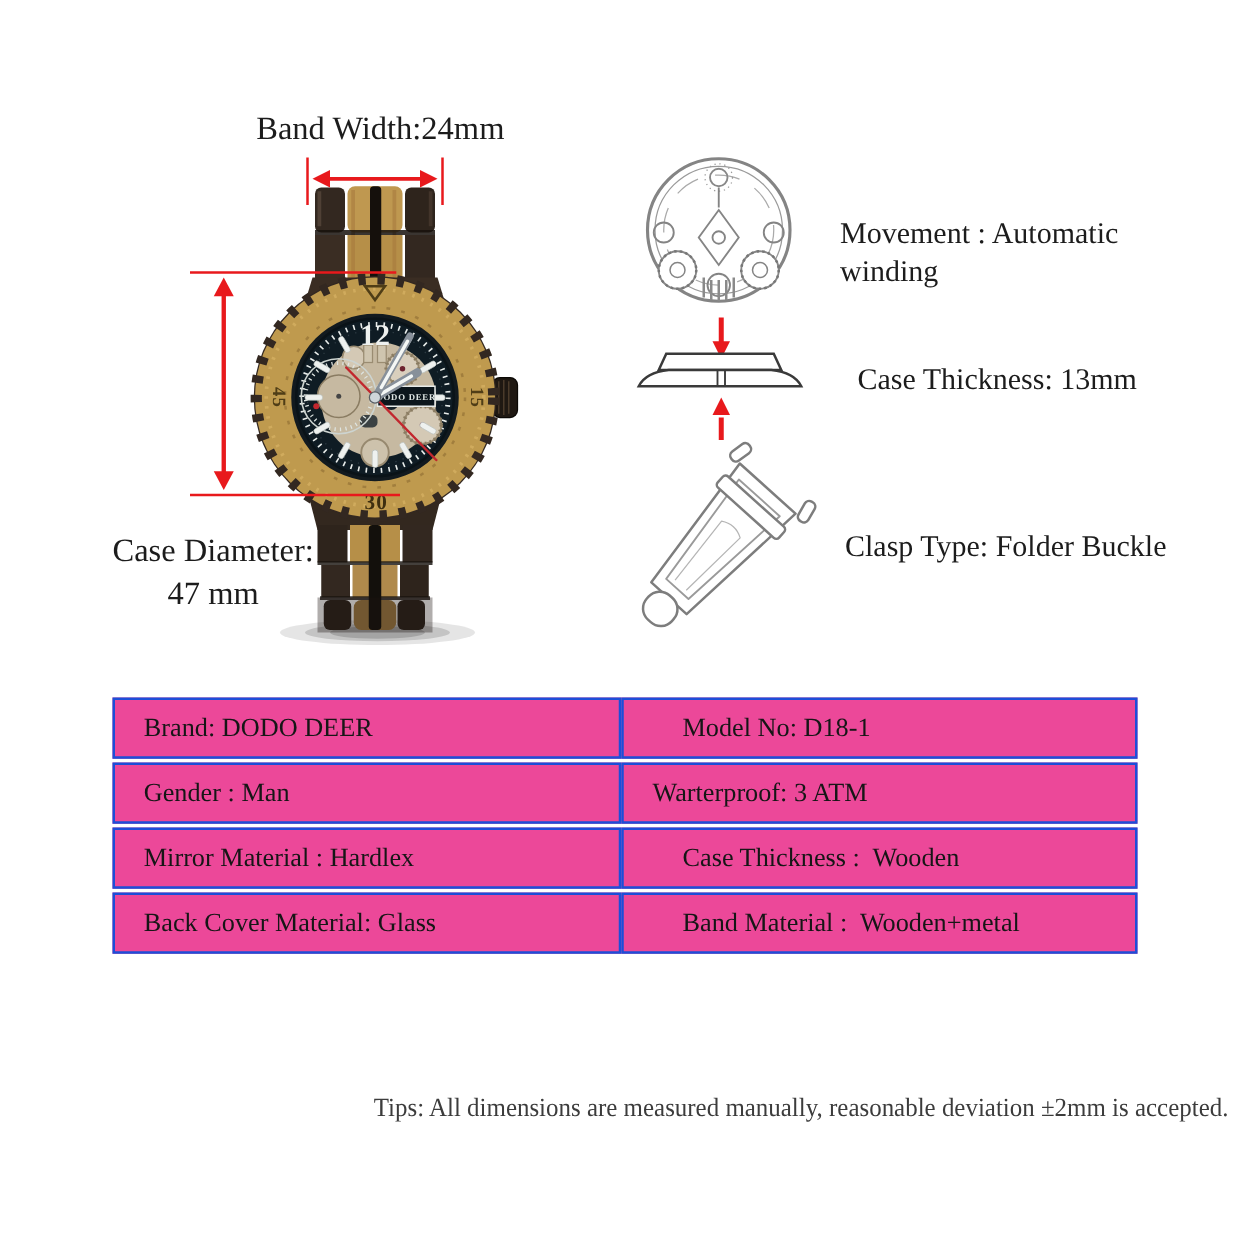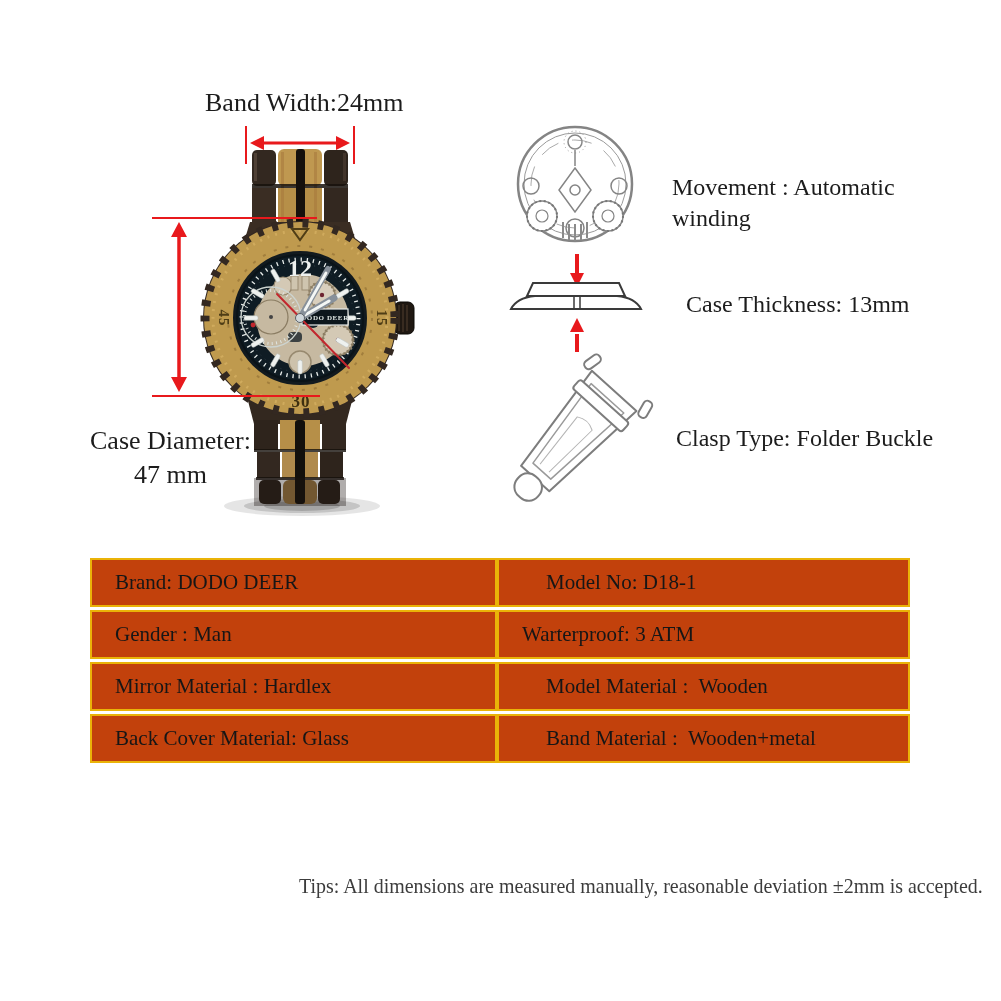--- a/index.html
+++ b/index.html
@@ -5,22 +5,22 @@
   html,body{margin:0;padding:0;background:#fff;}
   .canvas{position:relative;width:1001px;height:1001px;background:#ffffff;overflow:hidden;
           font-family:"Liberation Serif","DejaVu Serif",serif;color:#1d1d1d;}
   .ann{position:absolute;white-space:nowrap;color:#1c1c1c;}
   .ann-big{font-size:26px;line-height:34px;text-align:center;}
   .ann-side{font-size:24px;line-height:31px;}
   svg text{font-family:"Liberation Serif","DejaVu Serif",serif;}
   .gfx{position:absolute;left:0;top:0;}
   .spec-table{position:absolute;left:90px;top:558px;width:820px;display:grid;
               grid-template-columns:407px 413px;row-gap:3px;column-gap:0;}
-  .cell{height:49px;box-sizing:border-box;border:2px solid #eab308;display:flex;
-        align-items:center;font-size:21px;white-space:pre-wrap;color:#161616;background:#c2410c;}
+  .cell{height:49px;box-sizing:border-box;border:2px solid #1d4ed8;display:flex;
+        align-items:center;font-size:21px;white-space:pre-wrap;color:#161616;background:#ec4899;}
   .cell.l{padding-left:23px;}
   .cell.r{padding-left:47px;}
   .tips{position:absolute;left:0;top:874px;width:100%;text-align:right;font-size:21px;color:#3c3c3c;}
   .tips span{display:inline-block;transform:scaleX(.95);transform-origin:center;}
 </style>
 </head>
 <body>
 
 <div class="canvas">
 
@@ -228,21 +228,21 @@
   <div class="ann ann-side" style="left:670px;top:289px;margin-left:16px;">Case Thickness: 13mm</div>
 
   <div class="ann ann-side" style="left:666px;top:423px;margin-left:10px;">Clasp Type: Folder Buckle</div>
 
   <div class="spec-table">
     <div class="cell l">Brand: DODO DEER</div>
     <div class="cell r">Model No: D18-1</div>
     <div class="cell l">Gender : Man</div>
     <div class="cell l">Warterproof: 3 ATM</div>
     <div class="cell l">Mirror Material : Hardlex</div>
-    <div class="cell r">Model Material :  Wooden</div>
+    <div class="cell r">Case Thickness :  Wooden</div>
     <div class="cell l">Back Cover Material: Glass</div>
     <div class="cell r">Band Material :  Wooden+metal</div>
   </div>
 
   <div class="tips">
     <span>Tips: All dimensions are measured manually, reasonable deviation ±2mm is accepted.</span>
   </div>
 
 </div>
 

